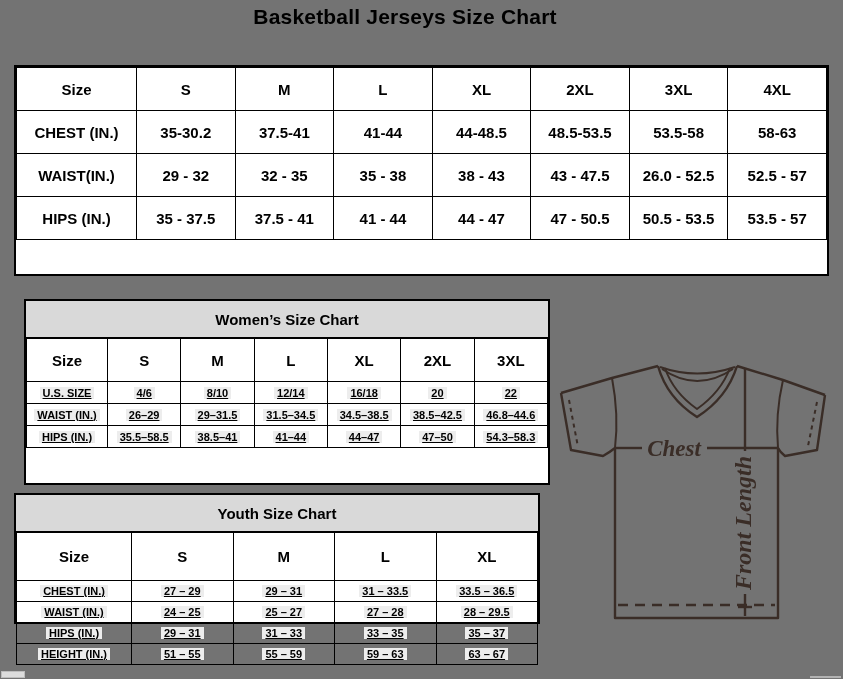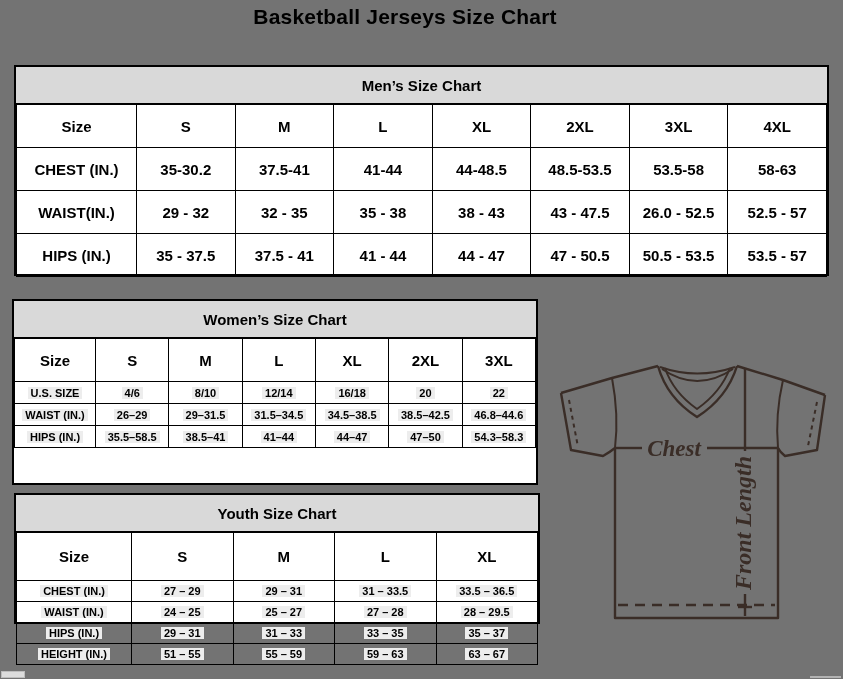--- a/index.html
+++ b/index.html
@@ -21,33 +21,33 @@
   td {
     border:1px solid #000; text-align:center; vertical-align:middle;
     font-weight:bold; padding:0;
   }
   
   #mens-box { left:14px; top:65px; width:815px; height:211px; }
   #mens-box .bar { height:36px; }
   #mens-box td { font-size:15px; height:42px; }
   #mens-box td.c0 { width:119px; }
   
-  #womens-box { left:12px; top:299px; width:526px; height:186px; }
+  #womens-box { left:24px; top:299px; width:526px; height:186px; }
   #womens-box .bar { height:36px; }
   #womens-box tr.hdr td { font-size:15px; height:42px; }
   #womens-box tr.dat td { font-size:11px; height:21px; }
   #womens-box td.c0 { width:80px; }
   
   #youth-box { left:14px; top:493px; width:526px; height:131px; }
   #youth-box .bar { height:36px; }
   #youth-box tr.hdr td { font-size:15px; height:47px; }
   #youth-box tr.dat td { font-size:11px; height:20px; }
   #youth-box td.c0 { width:114px; }
   
-  .hl { background:#ededed; padding:0 3px; }
+  .hl { background:#ededed; padding:0 3px;text-decoration:underline; }
   
   #jersey { position:absolute; left:555px; top:360px; }
   #jersey path, #jersey line { fill:none; stroke:#3a2d27; stroke-width:2.4; stroke-linecap:butt; stroke-linejoin:round; }
   #jersey .thin { stroke-width:2; }
   #jersey text { fill:#3a2d27; font-family:"Liberation Serif", serif; font-style:italic; font-weight:bold; }
   
   .scroll-thumb-left {
     position:absolute; left:1px; top:671px; width:24px; height:7px;
     background:#dcdcdc; border:1px solid #bdbdbd; box-sizing:border-box;
   }
@@ -56,21 +56,20 @@
   }
 </style>
 </head>
 <body>
 
 <div class="page">
 
   <div class="main-title">Basketball Jerseys Size Chart</div>
 
   <div class="chart-box" id="mens-box">
-    <div class="bar">Men’s Size Chart</div>
     <table>
       <tbody>
           <tr class="hdr">
         <td class="c0">Size</td>
         <td>S</td>
         <td>M</td>
         <td>L</td>
         <td>XL</td>
         <td>2XL</td>
         <td>3XL</td>

